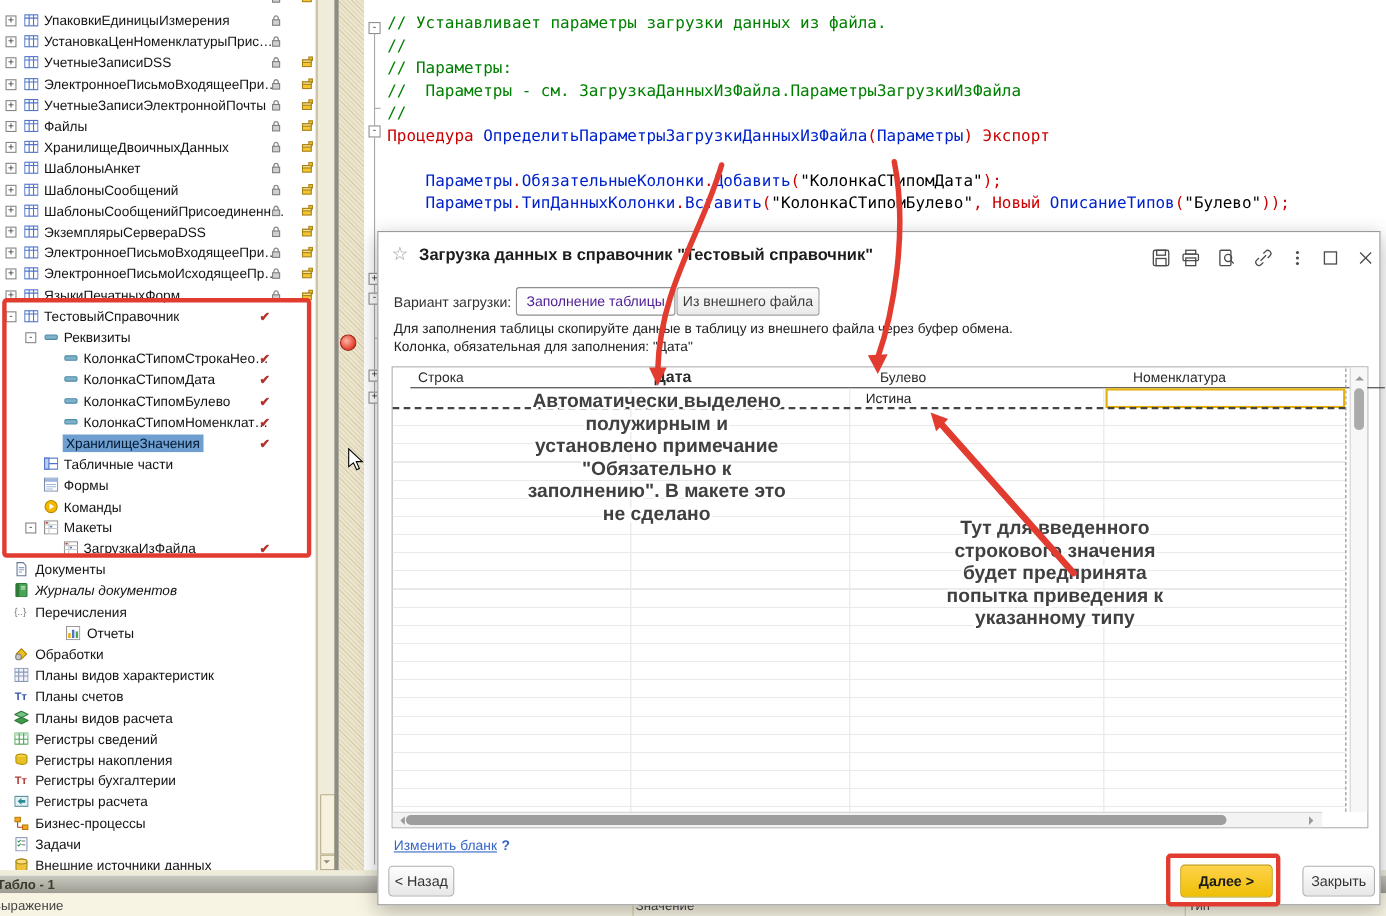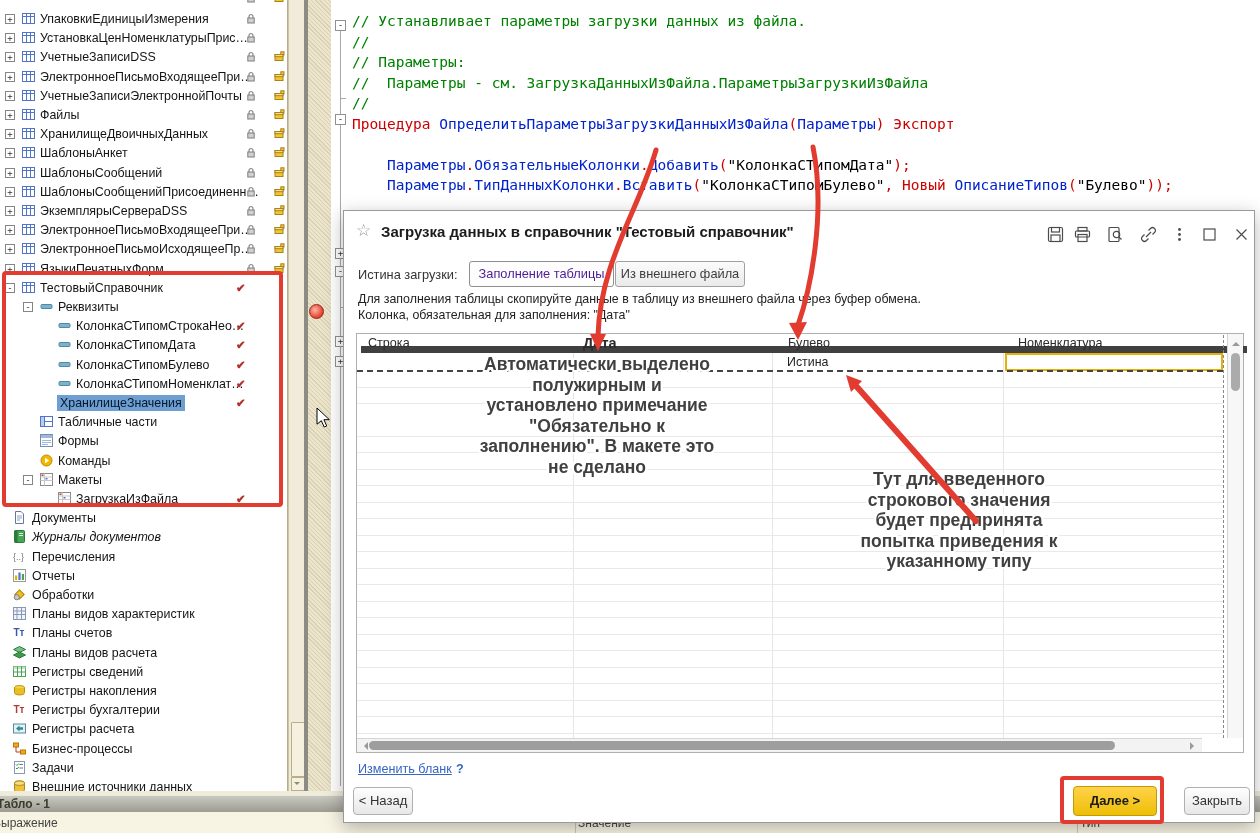--- a/index.html
+++ b/index.html
@@ -38,21 +38,21 @@
 #dialog{position:absolute;left:343px;top:210px;width:912px;height:613px;background:#fff;border:1px solid #9a9a9a;box-shadow:0 5px 18px rgba(0,0,0,.28);z-index:20;box-sizing:border-box}
 #dlg-star{position:absolute;left:12px;top:9px;font-size:17px;color:#9a9a9a}
 #dlg-title{position:absolute;left:37px;top:12px;font-size:15px;font-weight:bold;color:#1c1c1c;white-space:nowrap}
 .tbicon{position:absolute;top:15px;width:17px;height:17px;cursor:pointer}
 #variant-label{position:absolute;left:14px;top:56px;font-size:12.8px;color:#333}
 .vbtn{position:absolute;top:50px;height:26px;border:1px solid #a0a0a0;border-radius:3px;background:linear-gradient(#fbfbfb,#eaeaea);font-size:12.8px;text-align:center;line-height:24px;box-sizing:border-box;color:#3d3d3d}
 .vbtn.on{color:#4c1d95;background:#fdfdfd;border-color:#8f8f8f}
 .infoline{position:absolute;left:14px;font-size:12.4px;color:#222;white-space:nowrap}
 
 #tbl{position:absolute;left:12px;top:122px;width:888px;height:420px;border:1px solid #b0b0b0;box-sizing:border-box;background:#fff}
-#tbl-head{position:absolute;left:4px;top:0;width:100%;height:19px;border-bottom:7px solid #404040;box-sizing:border-box}
+#tbl-head{position:absolute;left:16px;top:0;width:100%;height:19px;border-bottom:1px solid #404040;box-sizing:border-box}
 .thc{position:absolute;top:2px;font-size:12.6px;color:#2b2b2b;white-space:nowrap}
 .thc.b{font-size:14.5px;font-weight:bold;top:1px}
 #tbl-body{position:absolute;left:0;top:37px;width:866px;height:367px;background:repeating-linear-gradient(to bottom,transparent 0 15.5px,#e9e9e9 15.5px 16.5px)}
 .gridv{position:absolute;top:19px;width:1px;height:385px;background:#e6e6e6}
 #cell-bool{position:absolute;left:430px;top:21px;font-size:12.4px;color:#222}
 #sel-cell{position:absolute;left:648px;top:19px;width:218px;height:18px;border:2px solid #e4b00a;background:#fff;box-sizing:border-box}
 #row-dash{position:absolute;left:0;top:36px;width:866px;border-top:2px dashed #444}
 #pagedash{position:absolute;left:866px;top:1px;width:1px;height:403px;border-left:1px dashed #888}
 #vsb{position:absolute;right:0;top:0;width:16px;height:404px;background:#f7f7f7;border-left:1px solid #d5d5d5;box-sizing:border-box}
 #vsb-up{position:absolute;left:4px;top:4px;border:4px solid transparent;border-bottom-color:#9a9a9a}
@@ -473,21 +473,21 @@
               <line x1="6" y1="5.5" x2="10" y2="5.5" stroke="#d8f0dc"></line>
             </svg></div>
           <div class="lbl" style="left: 32px;">Журналы документов</div>
         </div>
         <div class="trow" style="top: 547.6px;">
           <div class="ticon" style="left: 13px;"><svg width="13" height="13" viewBox="0 0 13 13">
               <text x="0" y="9.5" font-size="9" fill="#777">{..}</text>
             </svg></div>
           <div class="lbl" style="left: 32px;">Перечисления</div>
         </div>
-        <div class="trow" style="top: 566.8px;">
+        <div class="trow" style="top: 566.8px; margin-left: 47px;">
           <div class="ticon" style="left: 13px;"><svg width="13" height="13" viewBox="0 0 13 13">
               <rect x="0.5" y="0.5" width="12" height="12" fill="#fff" stroke="#999"></rect>
               <rect x="2" y="6.5" width="2.2" height="4.5" fill="#e8b000"></rect>
               <rect x="5.4" y="3.5" width="2.2" height="7.5" fill="#4f74c8"></rect>
               <rect x="8.8" y="5" width="2.2" height="6" fill="#4aa455"></rect>
             </svg></div>
           <div class="lbl" style="left: 32px;">Отчеты</div>
         </div>
         <div class="trow" style="top: 586px;">
           <div class="ticon" style="left: 13px;"><svg width="13" height="13" viewBox="0 0 13 13">
@@ -639,21 +639,21 @@
             <circle cx="8.5" cy="13.5" r="1.4" fill="#4c4c4c" stroke="none"></circle>
           </svg></div>
         <div class="tbicon" style="left: 857px;"><svg width="17" height="17" viewBox="0 0 17 17" fill="none" stroke="#4c4c4c" stroke-width="1.2">
             <rect x="3" y="3" width="11" height="11"></rect>
           </svg></div>
         <div class="tbicon" style="left: 889px;"><svg width="17" height="17" viewBox="0 0 17 17" fill="none" stroke="#4c4c4c" stroke-width="1.2">
             <path d="M3.5,3.5 L13.5,13.5 M13.5,3.5 L3.5,13.5"></path>
           </svg></div>
       </div>
 
-    <div id="variant-label">Истина загрузки:</div>
+    <div id="variant-label">Вариант загрузки:</div>
     <div class="vbtn on" style="left:125px;width:145px">Заполнение таблицы</div>
     <div class="vbtn" style="left:271px;width:130px">Из внешнего файла</div>
 
     <div class="infoline" style="top:81px">Для заполнения таблицы скопируйте данные в таблицу из внешнего файла через буфер обмена.</div>
     <div class="infoline" style="top:97px">Колонка, обязательная для заполнения: "Дата"</div>
 
     <div id="tbl">
       <div id="tbl-head">
           <div class="thc" style="left: 7px;">Строка</div>
           <div class="thc b" style="left: 222px;">Дата</div>

